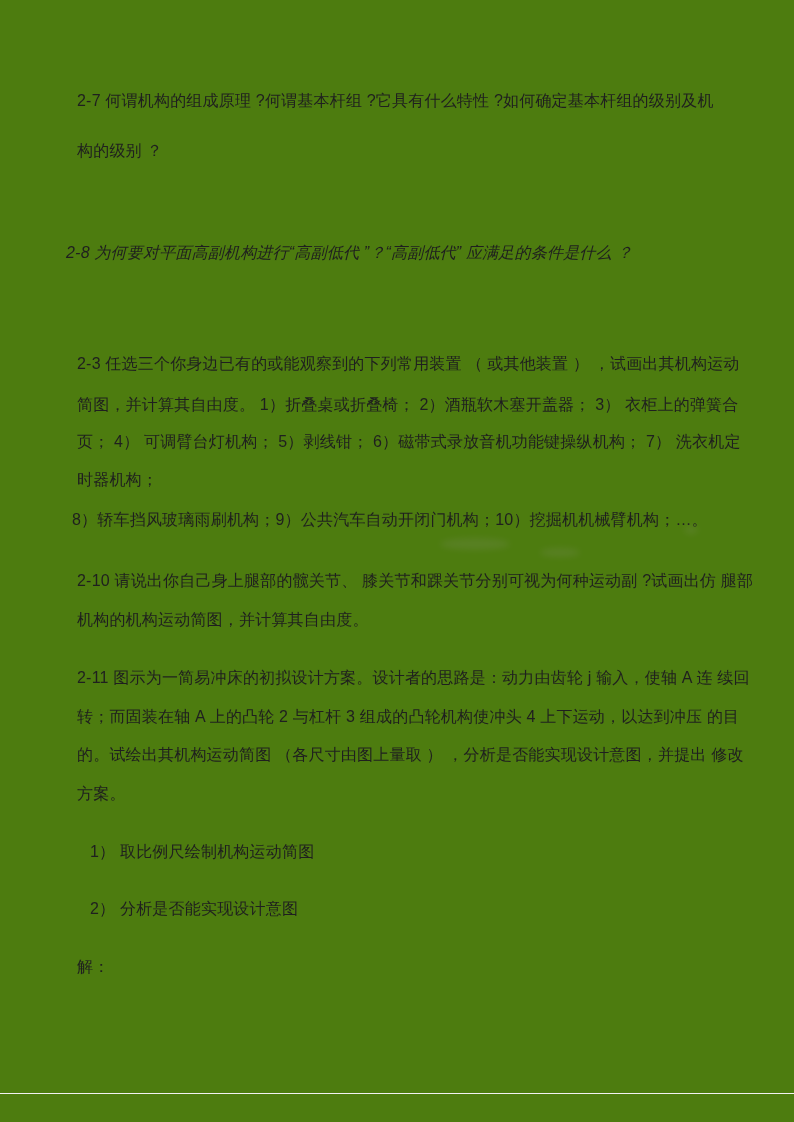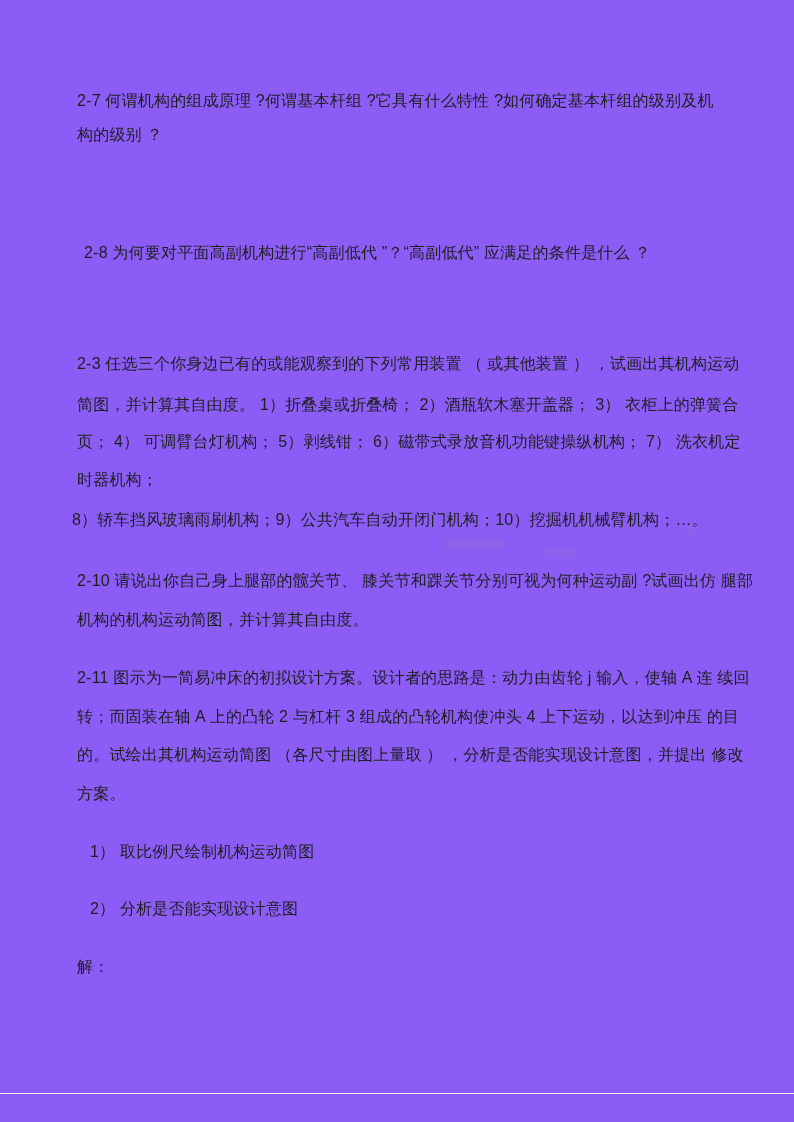--- a/index.html
+++ b/index.html
@@ -4,21 +4,21 @@
 <style>
   html, body {
     margin: 0;
     padding: 0;
     background: #ffffff;
   }
   .page {
     position: relative;
     width: 794px;
     height: 1122px;
-    background: #8b5cf6;
+    background: #4d7c0f;
     overflow: hidden;
     font-family: "Liberation Sans", sans-serif;
     color: #1f1f1f;
   }
   .tline {
     position: absolute;
     font-size: 16px;
     line-height: 22px;
     white-space: nowrap;
     color: #1f1f1f;
@@ -70,23 +70,23 @@
     height: 1px;
     background: #f2f2f2;
   }
 </style>
 </head>
 <body>
 
 <div class="page">
 
   <div class="tline" style="left:77px; top:90px;">2-7 何谓机构的组成原理 ?何谓基本杆组 ?它具有什么特性 ?如何确定基本杆组的级别及机</div>
-  <div class="tline" style="left:77px; top:124px;">构的级别 ？</div>
+  <div class="tline" style="left:77px; top:140px;">构的级别 ？</div>
 
-  <div class="tline" style="left:84px; top:242px;">2-8 为何要对平面高副机构进行“高副低代 ”？“高副低代” 应满足的条件是什么 ？</div>
+  <div class="tline" style="left:66px; top:242px;font-style:italic;">2-8 为何要对平面高副机构进行“高副低代 ”？“高副低代” 应满足的条件是什么 ？</div>
 
   <div class="tline" style="left:77px; top:353px;">2-3 任选三个你身边已有的或能观察到的下列常用装置 （ 或其他装置 ） ，试画出其机构运动</div>
   <div class="tline" style="left:77px; top:394px;">简图，并计算其自由度。 1）折叠桌或折叠椅； 2）酒瓶软木塞开盖器； 3） 衣柜上的弹簧合</div>
   <div class="tline" style="left:77px; top:431px;">页； 4） 可调臂台灯机构； 5）剥线钳； 6）磁带式录放音机功能键操纵机构； 7） 洗衣机定</div>
   <div class="tline" style="left:77px; top:469px;">时器机构；</div>
   <div class="tline" style="left:72px; top:509px;">8）轿车挡风玻璃雨刷机构；9）公共汽车自动开闭门机构；10）挖掘机机械臂机构；…。</div>
 
   <div class="smudge" style="left:440px; top:538px; width:70px; height:12px;"></div>
   <div class="smudge" style="left:540px; top:548px; width:40px; height:9px;"></div>
   <div class="smudge" style="left:684px; top:526px; width:14px; height:8px;"></div>

